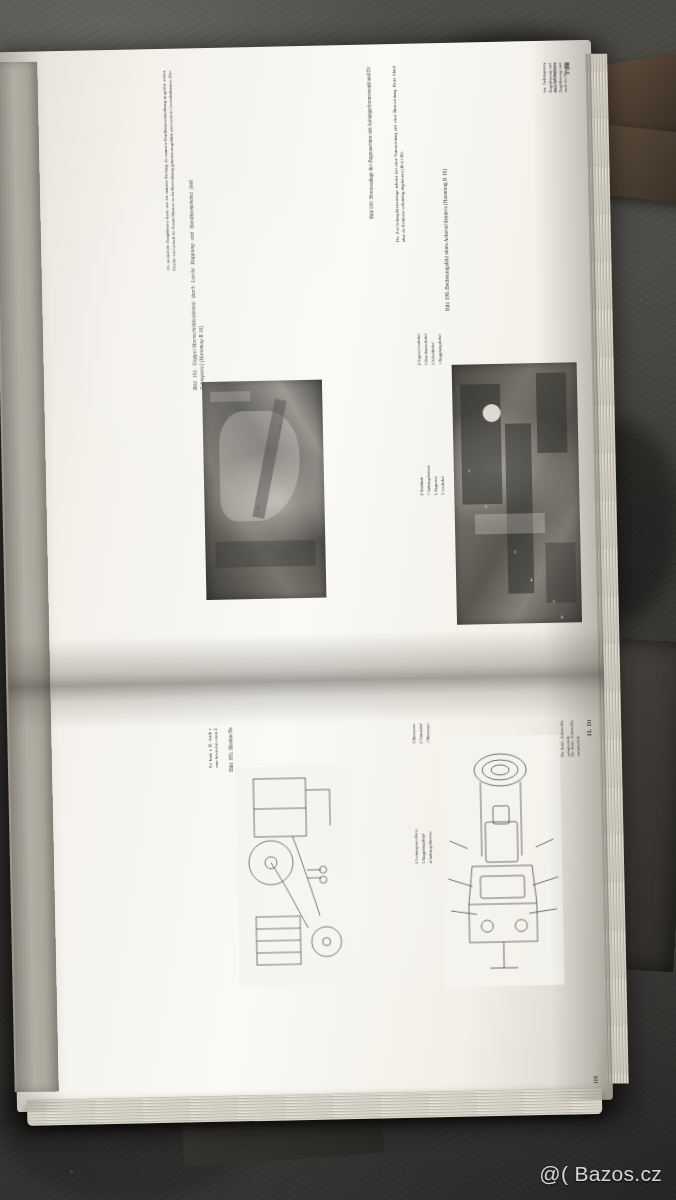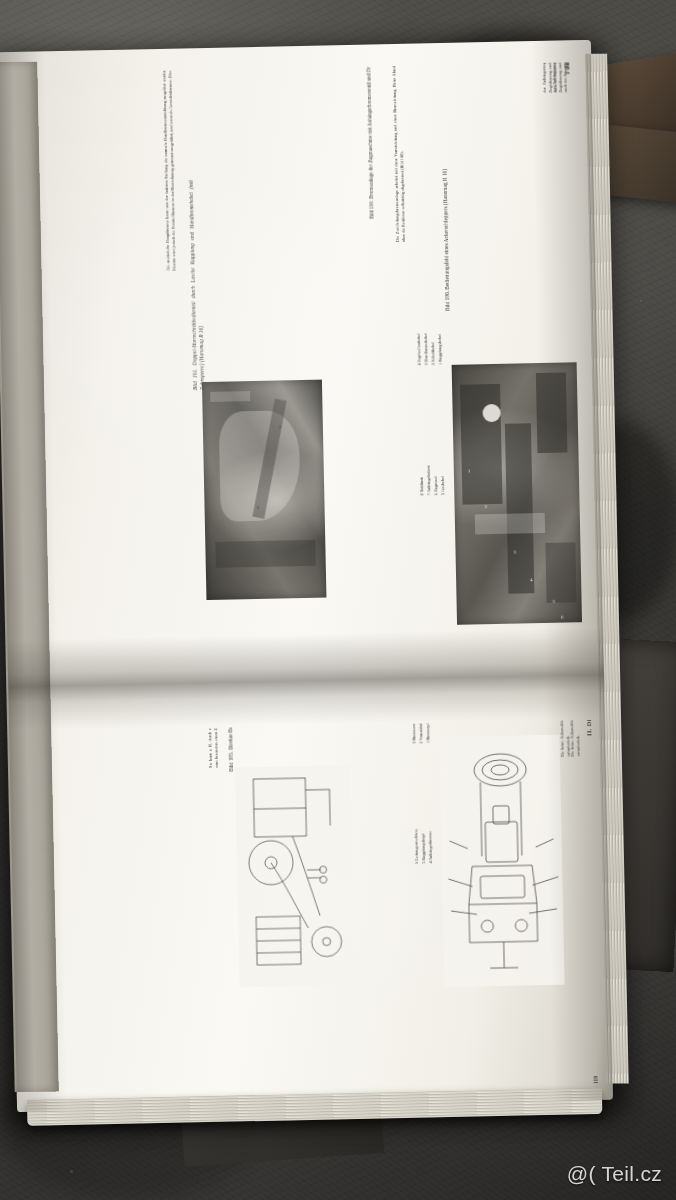--- a/index.html
+++ b/index.html
@@ -509,15 +509,15 @@
 
     <div class="gutter"></div>
     <div class="page-curve"></div>
   </div>
 
   <div class="glare"></div>
   <div class="glare2"></div>
 
   <div class="watermark">
     <span class="at">@(</span>
-    <span class="dom">Teil.cz</span>
+    <span class="dom">Bazos.cz</span>
   </div>
 </div>
 
 </body></html>

